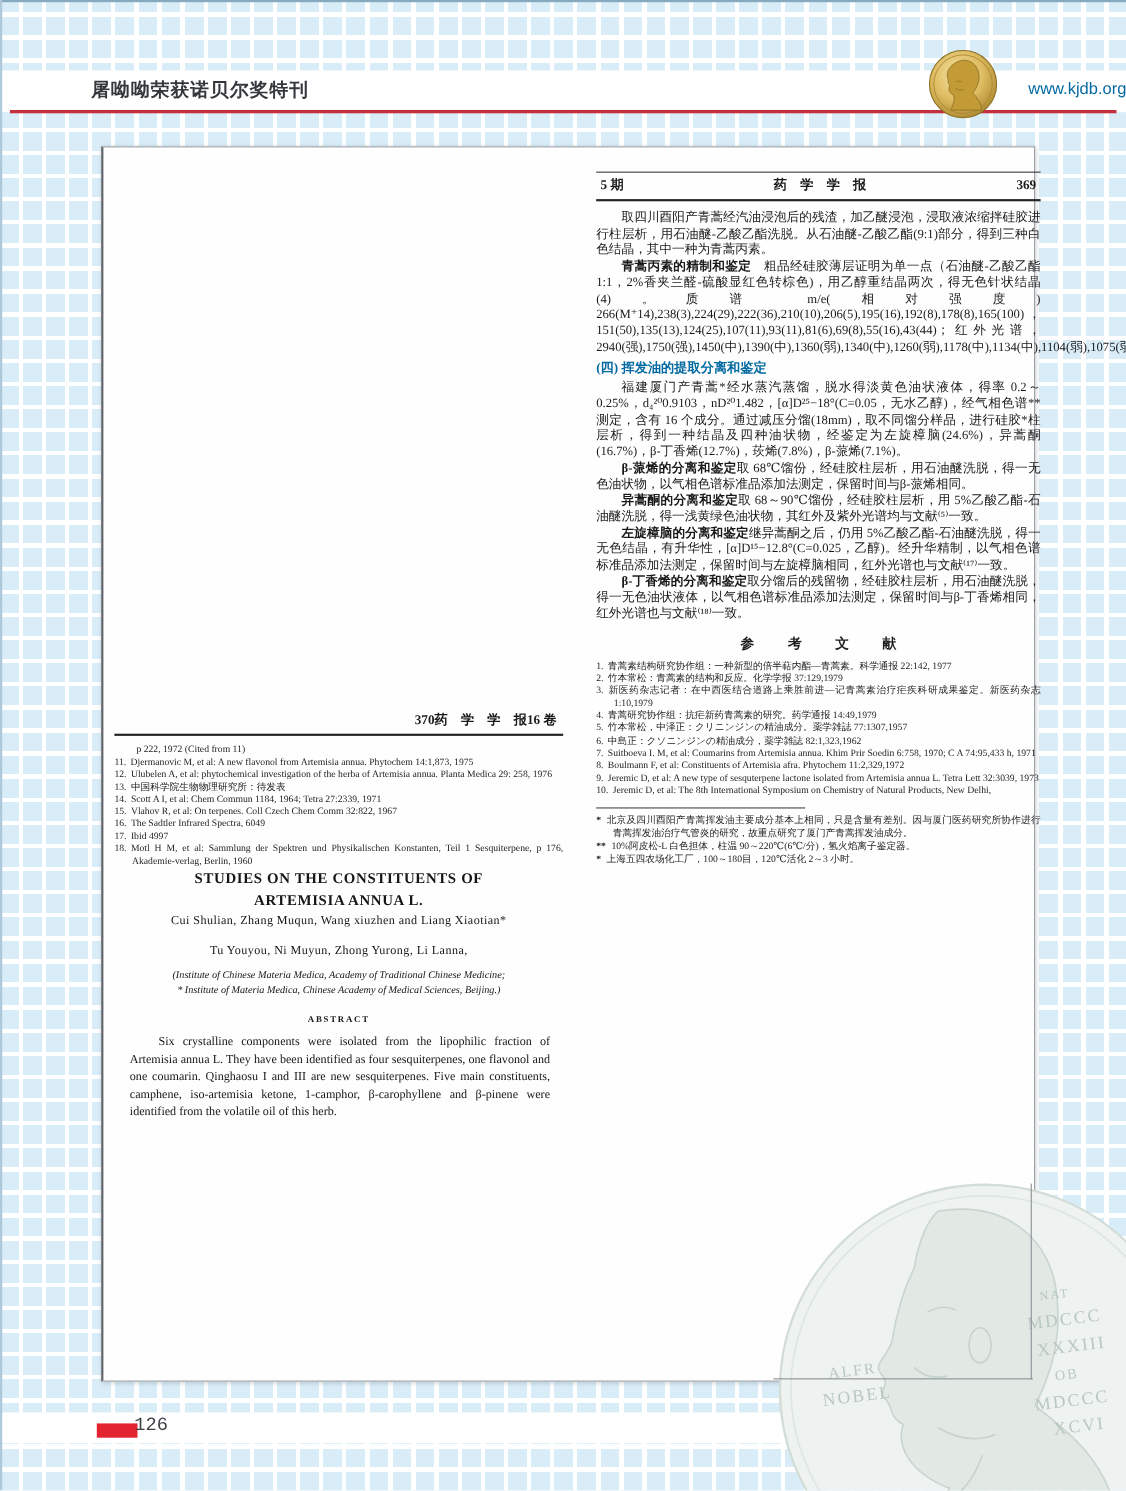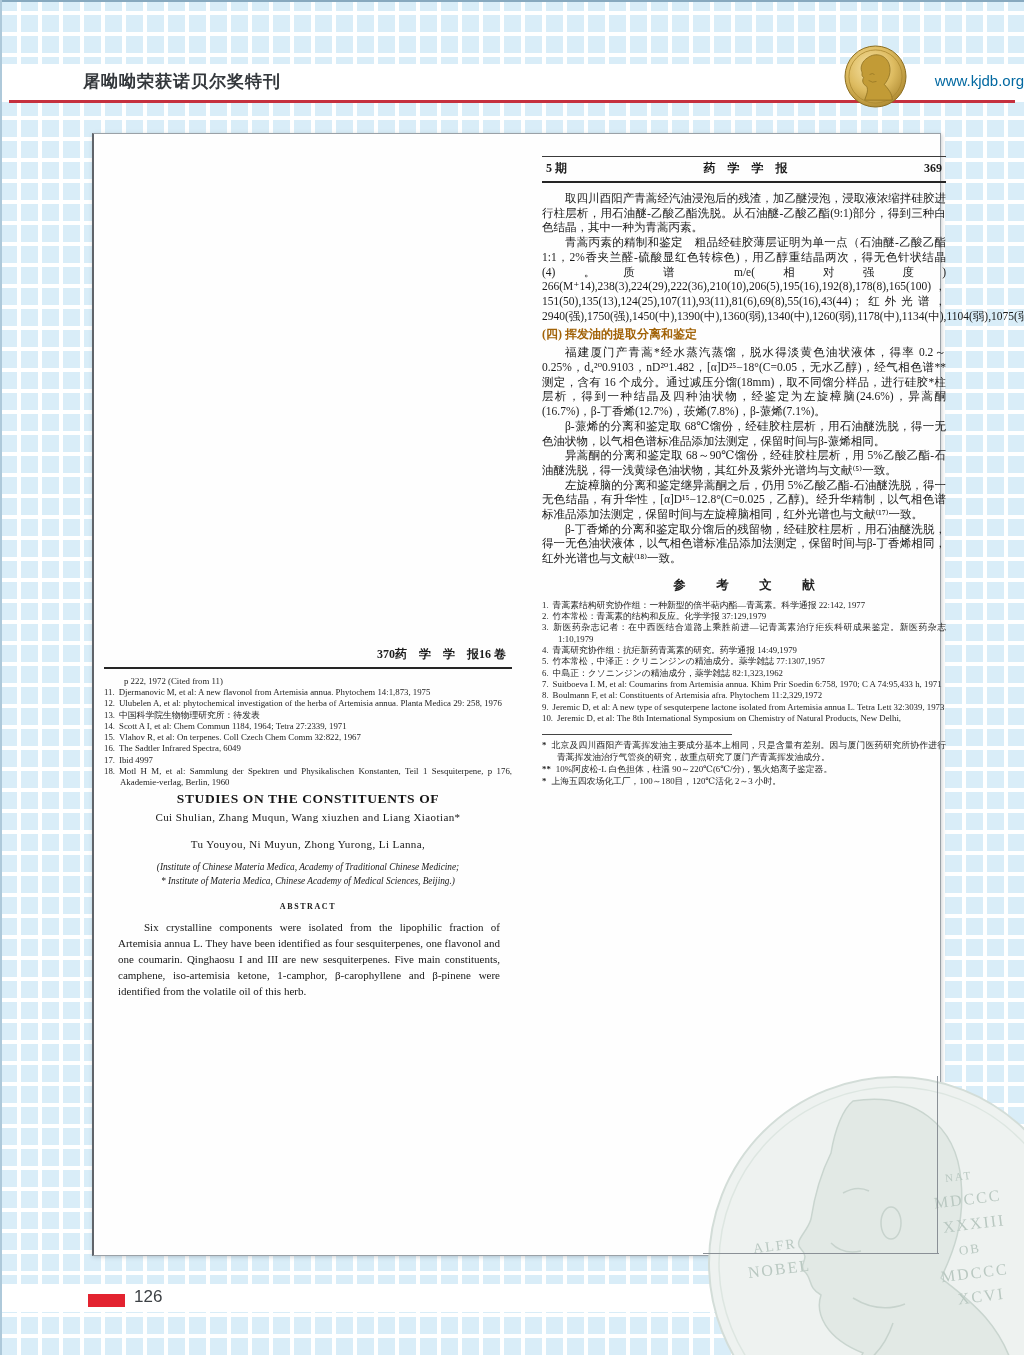--- a/index.html
+++ b/index.html
@@ -23,23 +23,23 @@
   .scan-page{position:absolute;left:92px;top:133px;width:846px;height:1121px;background:#fefefe;
              border:1px solid #9aa1a7;border-left:2px solid #60646a;box-shadow:1px 1px 4px rgba(60,70,80,.25);z-index:1;
              font-family:"Liberation Serif","DejaVu Serif",serif;color:#1c1c1c;}
 
   
   .col-right{position:absolute;left:412px;top:22px;width:404px;margin-left:36px;}
   .jheader{display:flex;justify-content:space-between;align-items:baseline;
            border-top:1px solid #3a3a3a;border-bottom:2px solid #262626;
            padding:3px 4px 4px;font-size:12px;font-weight:bold;}
   .cn{font-size:11.5px;line-height:14.7px;text-align:justify;text-indent:2em;margin:0;color:#191919;}
-  .cn b{font-weight:normal;}
+  .cn b{font-weight:bold;}
   .body-start{margin-top:8px;}
-  .sec-head{font-size:12px;font-weight:bold;margin:3px 0 2px;color:#a16207;}
+  .sec-head{font-size:12px;font-weight:bold;margin:3px 0 2px;color:#0369a1;}
   .refs-title{text-align:center;font-weight:bold;font-size:12.5px;letter-spacing:9px;text-indent:9px;margin:11px 0 6px;}
   .refs{margin:0;padding:0;list-style:none;font-size:8.8px;line-height:11.3px;color:#222;}
   .ref{padding-left:16px;text-indent:-16px;text-align:justify;}
   .ref .rn{margin-right:4px;}
   .fn-rule{width:190px;border-top:1px solid #444;margin:10px 0 5px;}
   .fn{font-size:8.8px;line-height:11.8px;padding-left:15px;text-indent:-15px;margin:0;text-align:justify;}
   .fn .fm{margin-right:5px;font-weight:bold;}
 
   
   .col-left{position:absolute;left:10px;top:512px;width:408px;}
@@ -49,21 +49,21 @@
   .article{text-align:center;color:#161616;}
   .a-title{font-size:13.5px;font-weight:bold;line-height:20px;letter-spacing:.6px;}
   .a-authors{font-size:11px;line-height:17px;margin-top:10px;letter-spacing:.4px;}
   .a-affil{font-size:9.3px;font-style:italic;line-height:13px;margin-top:8px;}
   .a-abs-label{font-size:8px;font-weight:bold;letter-spacing:1.6px;margin-top:14px;}
   .a-abstract{text-align:justify;font-size:11px;line-height:16.2px;width:382px;margin:8px 0 0 14px;text-indent:26px;}
 
   
   .footer-band{position:absolute;top:1284px;left:0;right:0;height:28px;background:#ffffff;z-index:0;}
   .footer-red{position:absolute;left:88px;top:1294px;width:37px;height:13px;background:#e32330;z-index:2;}
-  .footer-pagenum{position:absolute;left:134px;top:1287px;font-size:17px;color:#3d4145;z-index:2;}
+  .footer-pagenum{position:absolute;left:122px;top:1287px;font-size:17px;color:#3d4145;z-index:2;font-family:Liberation Mono, monospace;}
 
   
   .medal-watermark{position:absolute;left:703px;top:1073px;width:380px;height:380px;z-index:2;}
   .corner-line-v{position:absolute;left:937px;top:1076px;width:1px;height:178px;background:#8a9096;z-index:3;}
   .corner-line-h{position:absolute;left:703px;top:1253px;width:236px;height:1px;background:#8a9096;z-index:3;}
   .wm-text{font-family:"Liberation Serif",serif;fill:#b9c8c1;letter-spacing:2px;}
 </style>
 </head>
 <body>
 
@@ -142,20 +142,21 @@
       <li class="ref"><span class="rn">13.</span><span>中国科学院生物物理研究所：待发表</span></li>
       <li class="ref"><span class="rn">14.</span><span>Scott A I, et al: Chem Commun 1184, 1964; Tetra 27:2339, 1971</span></li>
       <li class="ref"><span class="rn">15.</span><span>Vlahov R, et al: On terpenes. Coll Czech Chem Comm 32:822, 1967</span></li>
       <li class="ref"><span class="rn">16.</span><span>The Sadtler Infrared Spectra, 6049</span></li>
       <li class="ref"><span class="rn">17.</span><span>Ibid 4997</span></li>
       <li class="ref"><span class="rn">18.</span><span>Motl H M, et al: Sammlung der Spektren und Physikalischen Konstanten, Teil 1 Sesquiterpene, p 176, Akademie-verlag, Berlin, 1960</span></li>
     </ol>
 
     <div class="article">
       <div class="a-title">STUDIES ON THE CONSTITUENTS OF</div>
+      <div class="a-title">ARTEMISIA ANNUA L.</div>
       <div class="a-authors" style="margin-top:0;">Cui Shulian, Zhang Muqun, Wang xiuzhen and Liang Xiaotian*</div>
       <div class="a-authors">Tu Youyou, Ni Muyun, Zhong Yurong, Li Lanna,</div>
       <div class="a-affil">(Institute of Chinese Materia Medica, Academy of Traditional Chinese Medicine;</div>
       <div class="a-affil" style="margin-top:1px;">* Institute of Materia Medica, Chinese Academy of Medical Sciences, Beijing.)</div>
       <div class="a-abs-label">ABSTRACT</div>
       <p class="a-abstract">Six crystalline components were isolated from the lipophilic fraction of Artemisia annua L. They have been identified as four sesquiterpenes, one flavonol and one coumarin. Qinghaosu I and III are new sesquiterpenes. Five main constituents, camphene, iso-artemisia ketone, 1-camphor, β-carophyllene and β-pinene were identified from the volatile oil of this herb.</p>
     </div>
   </section>
 </main>
 

